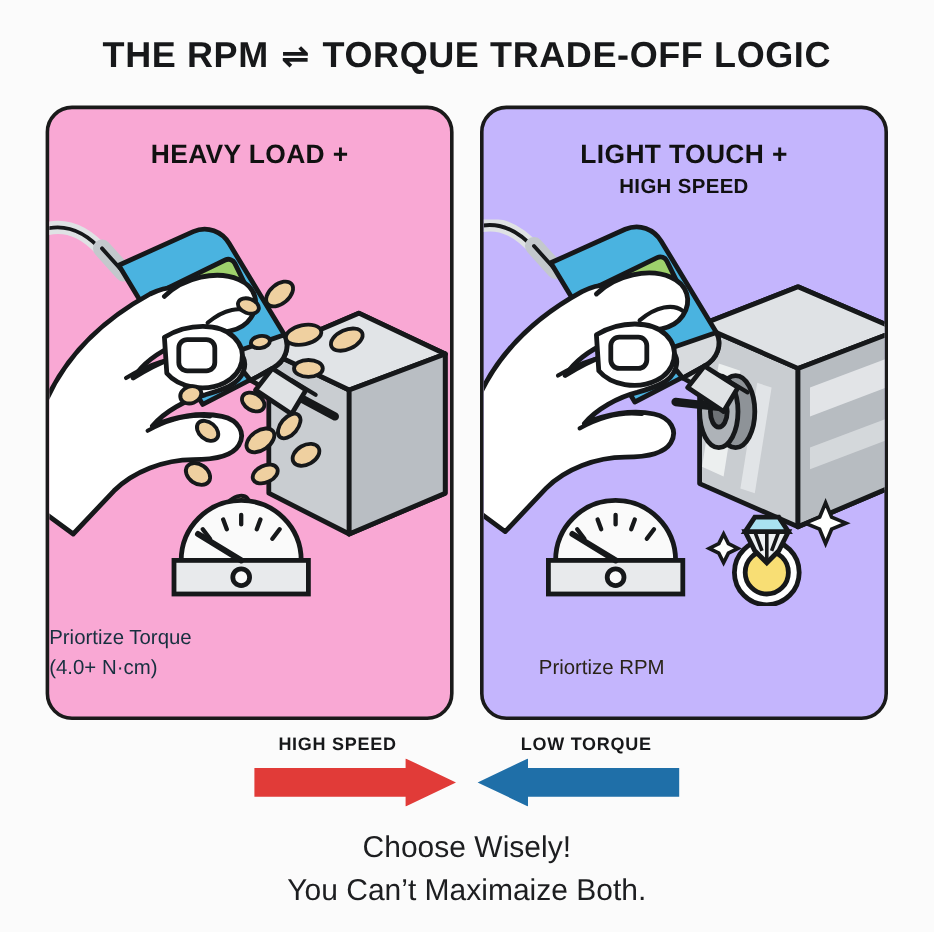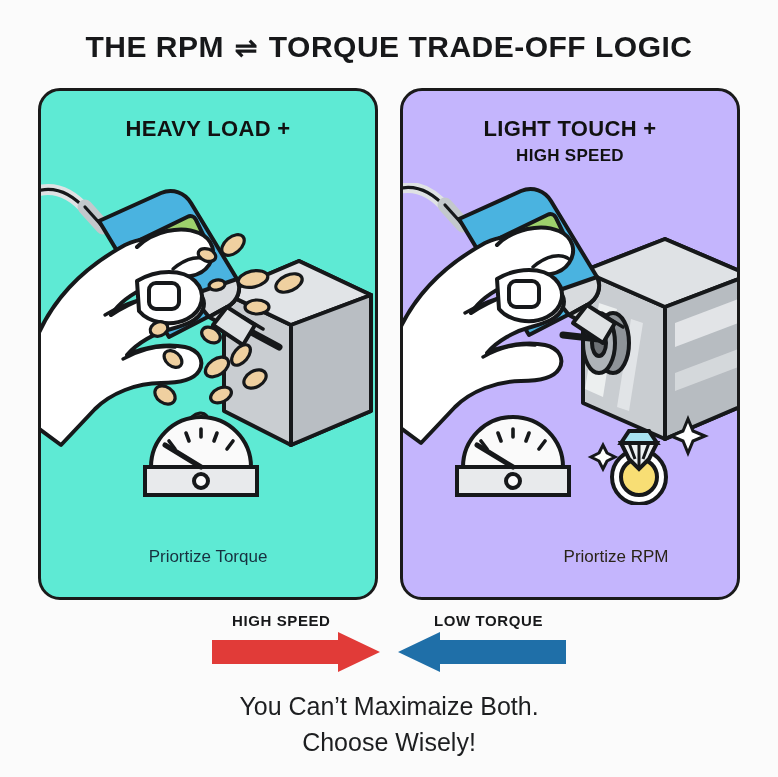--- a/index.html
+++ b/index.html
@@ -42,21 +42,21 @@
   .panel {
     position: absolute;
     top: 88px;
     width: 340px;
     height: 512px;
     border: 3px solid #1a1a1a;
     border-radius: 22px;
     overflow: hidden;
     box-sizing: border-box;
   }
-  .panel-left  { left: 38px;  background: #5eead4; }
+  .panel-left  { left: 38px;  background: #f9a8d4; }
   .panel-right { left: 400px; background: #c4b5fd; }
 
   .panel-head {
     position: absolute;
     top: 24px;
     left: 0;
     width: 100%;
     text-align: center;
     color: #111;
   }
@@ -71,21 +71,20 @@
     font-weight: bold;
     letter-spacing: 0.3px;
     line-height: 26px;
   }
 
   .panel-caption {
     position: absolute;
     bottom: 28px;
     left: 0;
     width: 100%;
-    text-align: center;
     font-size: 17px;
     line-height: 25px;
   }
   .cap-left  { color: #17303f; }
   .cap-right { color: #2a2418; margin-left: 46px; }
 
   .scene {
     position: absolute;
     top: 92px;
     left: 0;
@@ -227,20 +226,21 @@
           <rect x="104" y="62" width="112" height="28" fill="#e8eaec"></rect>
           <path d="M134 44 L128 36 M148 36 L145 28 M160 32 L160 24 M173 36 L176 28 M186 44 L192 36" stroke-width="3.6"></path>
           <path d="M160 62 L124 40" stroke-width="5"></path>
           <circle cx="160" cy="76" r="7" fill="#fafafa"></circle>
         </g>
       </svg>
     </div>
 
     <div class="panel-caption cap-left">
       <div>Priortize Torque</div>
+      <div>(4.0+ N·cm)</div>
     </div>
   </div>
 
   <div class="panel panel-right">
 
     <div class="panel-head">
       <div class="l1">LIGHT TOUCH +</div>
       <div class="l2">HIGH SPEED</div>
     </div>
 
@@ -337,17 +337,17 @@
   <div class="arrows">
     <div class="arrow-label label-speed">HIGH SPEED</div>
     <div class="arrow-label label-torque">LOW TORQUE</div>
     <svg width="778" height="40" viewBox="0 0 778 40">
       <path d="M212 8 L338 8 L338 0 L380 20 L338 40 L338 32 L212 32 Z" fill="#e13b38"></path>
       <path d="M566 8 L440 8 L440 0 L398 20 L440 40 L440 32 L566 32 Z" fill="#1f6fa8"></path>
     </svg>
   </div>
 
   <div class="footer">
+    <div>Choose Wisely!</div>
     <div>You Can’t Maximaize Both.</div>
-    <div>Choose Wisely!</div>
   </div>
 
 </div>
 
 </body></html>

